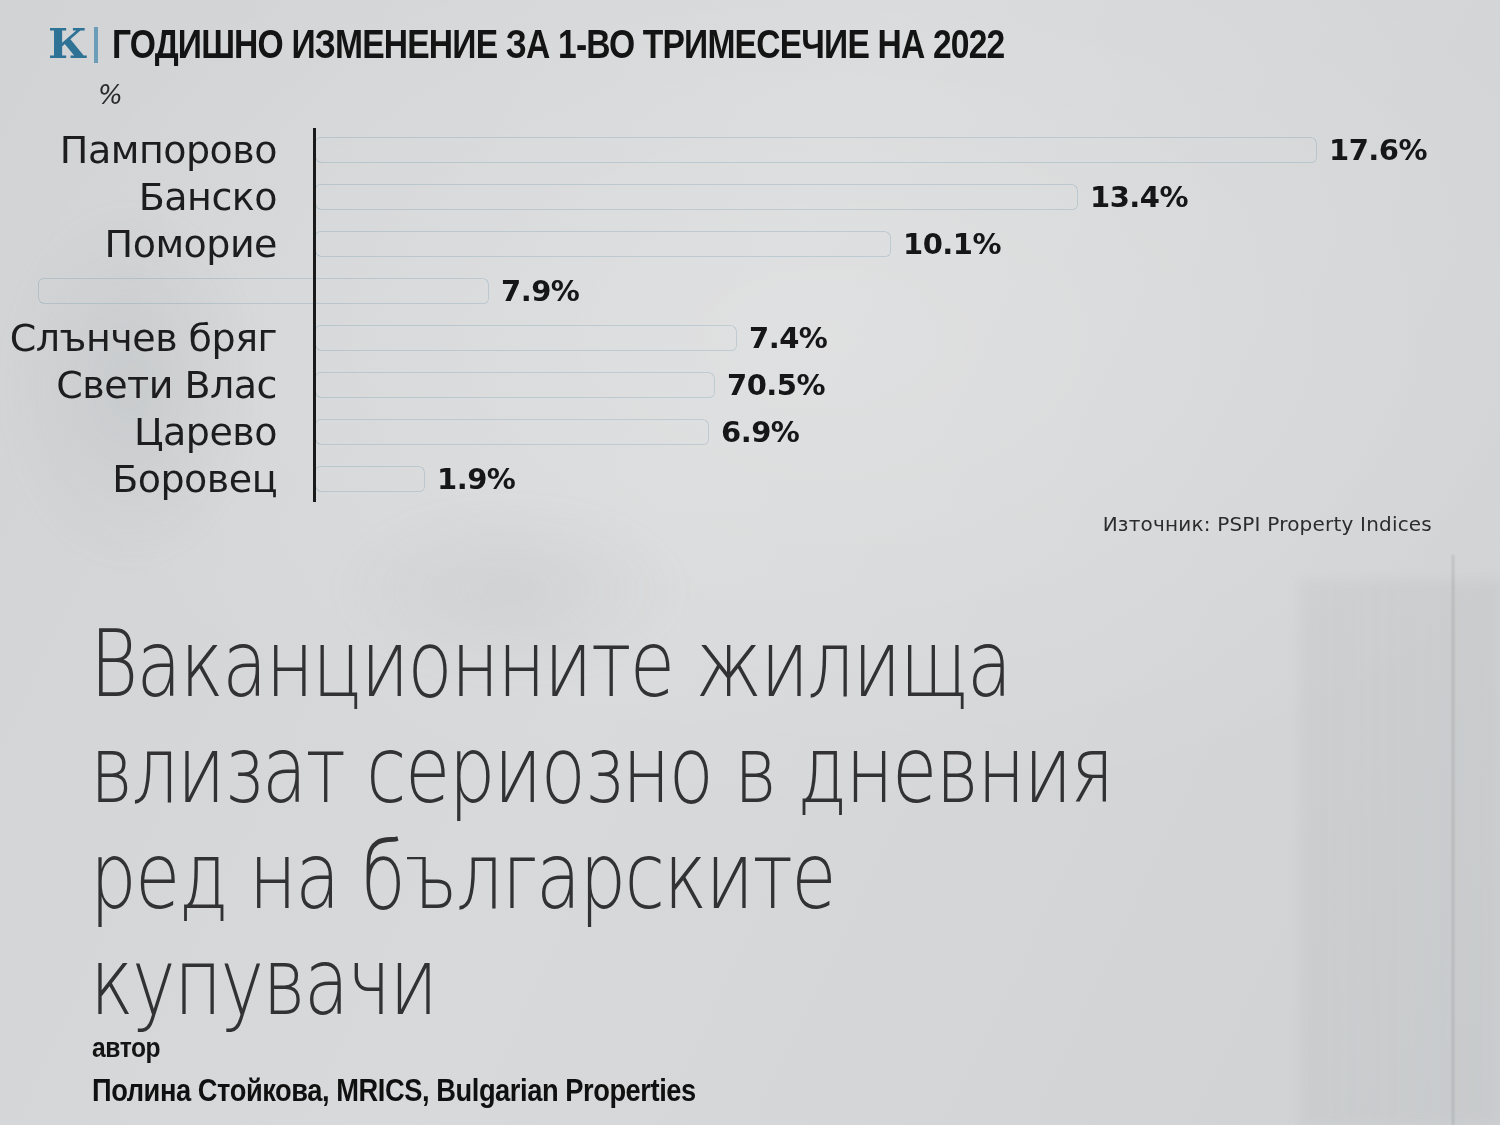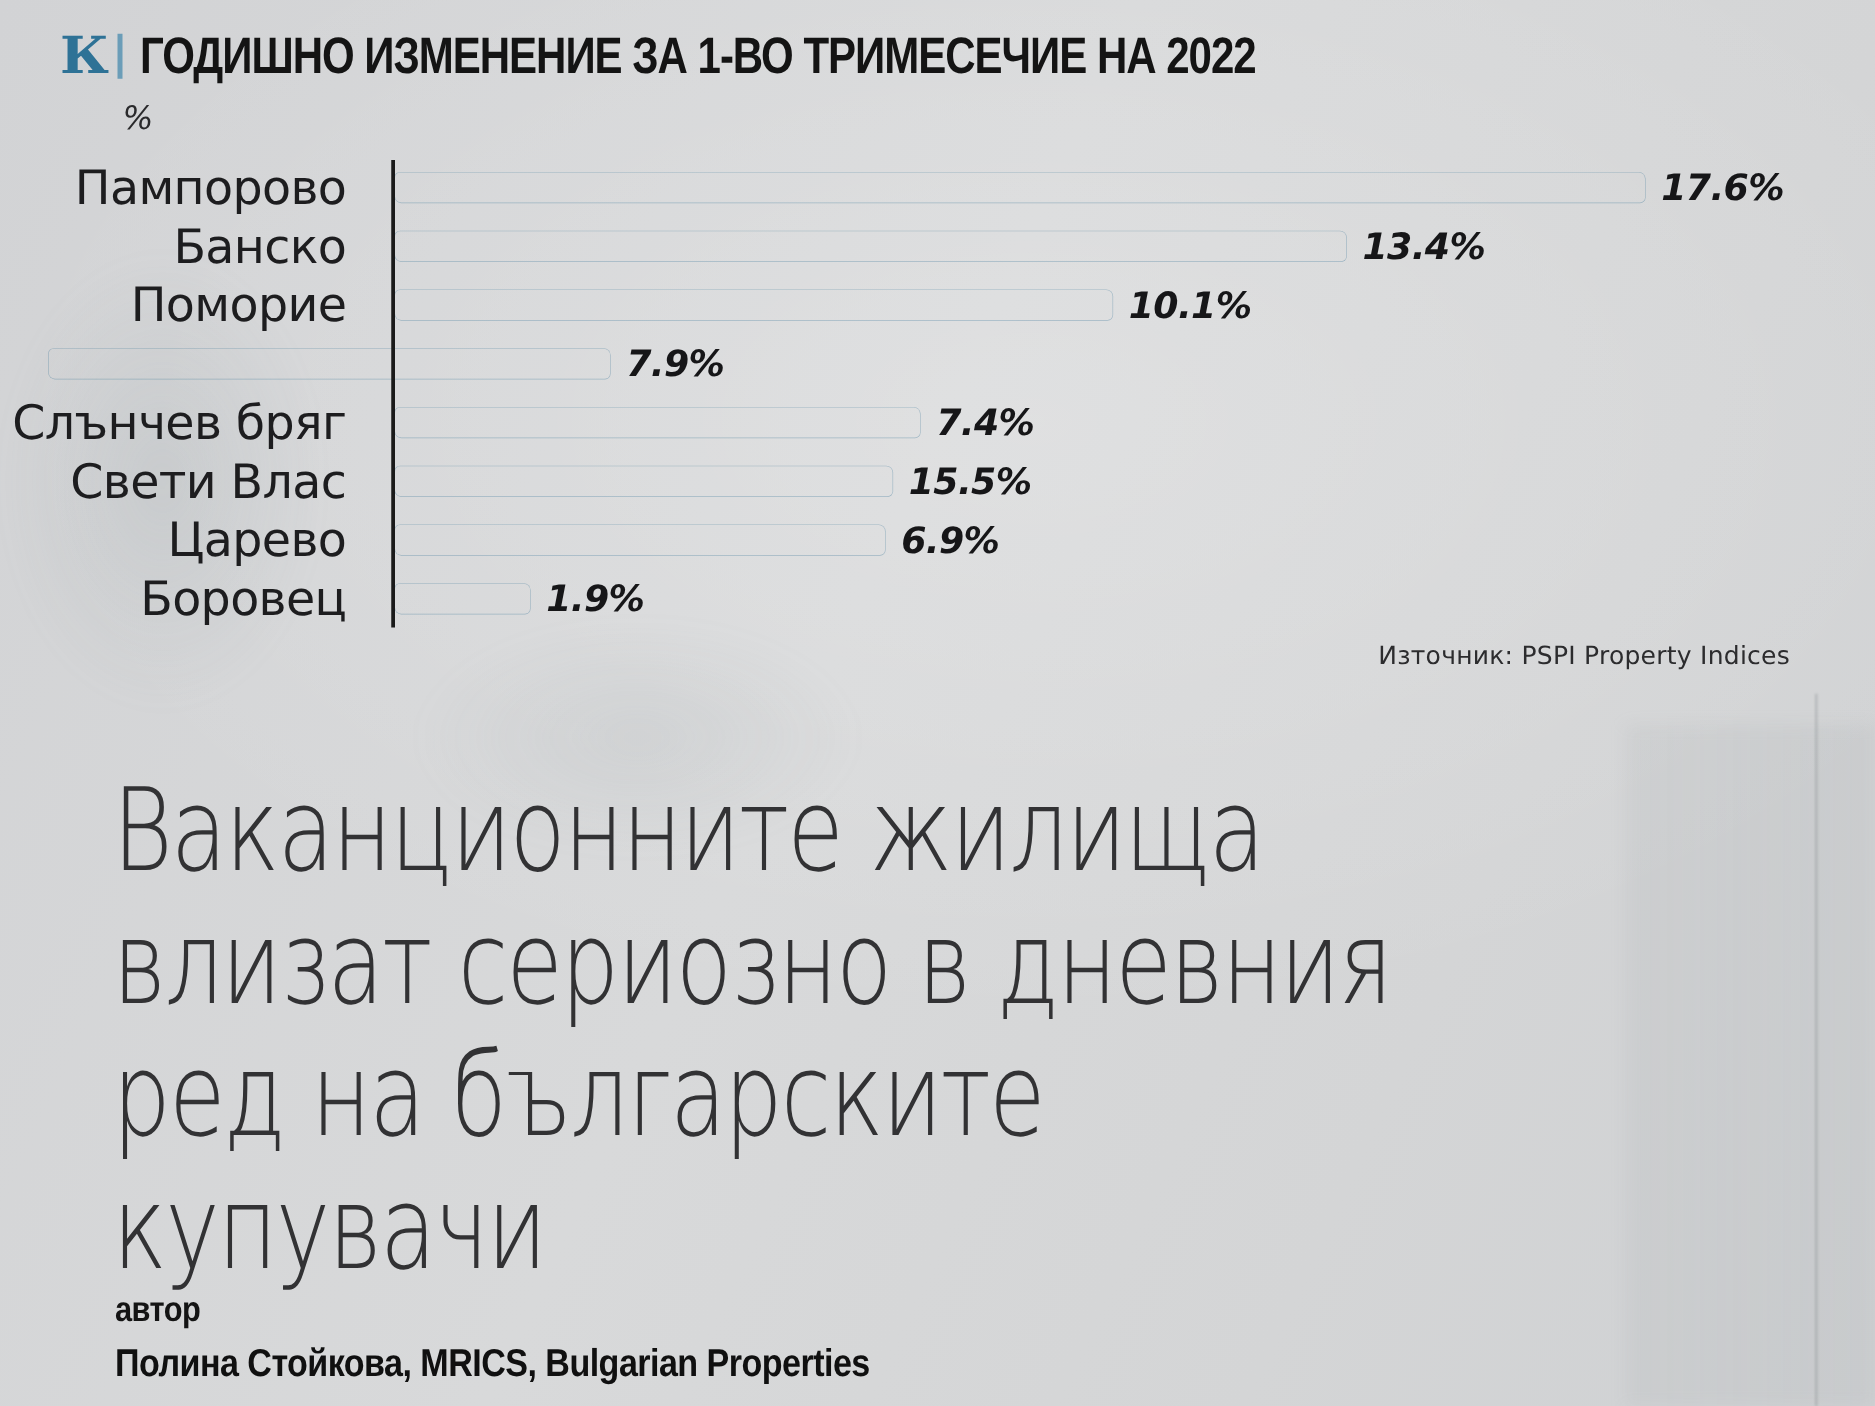--- a/index.html
+++ b/index.html
@@ -57,21 +57,21 @@
   .bar {
     height: 24px; flex: none;
     border-radius: 4px 5px 4px 5px;
     background:
       repeating-linear-gradient(-52deg, rgba(255,255,255,0.22) 0 1.5px, rgba(255,255,255,0) 1.5px 8px),
       repeating-linear-gradient(-38deg, #1e5d82 0 5px, #2e759b 5px 11px, #246689 11px 16px, #35false 0 0),
       #2a6e93;
     box-shadow: 0 0 0 0.5px rgba(42,110,147,0.35);
   }
   .bar-value { margin-left: 13px; font-size: 29px; font-weight: 600;
-    color: #161618; letter-spacing: -0.5px; white-space: nowrap; font-style: italic; }
+    color: #161618; letter-spacing: -0.5px; white-space: nowrap; }
 
   #source-line { position: absolute; right: 68px; top: 512px;
     font-size: 20px; color: #2c2c2e; letter-spacing: 0.2px; }
 
   
   #headline { position: absolute; left: 90px; top: 612px; }
   .headline-line {
     font-family: "DejaVu Sans", sans-serif; font-weight: 200;
     font-size: 92px; line-height: 106px; color: #323234;
     letter-spacing: -2px; white-space: nowrap;
@@ -142,21 +142,21 @@
           <span class="bar-label">Слънчев бряг</span>
           <span class="bar-track">
             <span class="bar" style="width: 420px;"></span>
             <span class="bar-value">7.4%</span>
           </span>
         </div>
         <div class="chart-row">
           <span class="bar-label">Свети Влас</span>
           <span class="bar-track">
             <span class="bar" style="width: 398px;"></span>
-            <span class="bar-value">15.5%</span>
+            <span class="bar-value">70.5%</span>
           </span>
         </div>
         <div class="chart-row">
           <span class="bar-label">Царево</span>
           <span class="bar-track">
             <span class="bar" style="width: 392px;"></span>
             <span class="bar-value">6.9%</span>
           </span>
         </div>
         <div class="chart-row">

